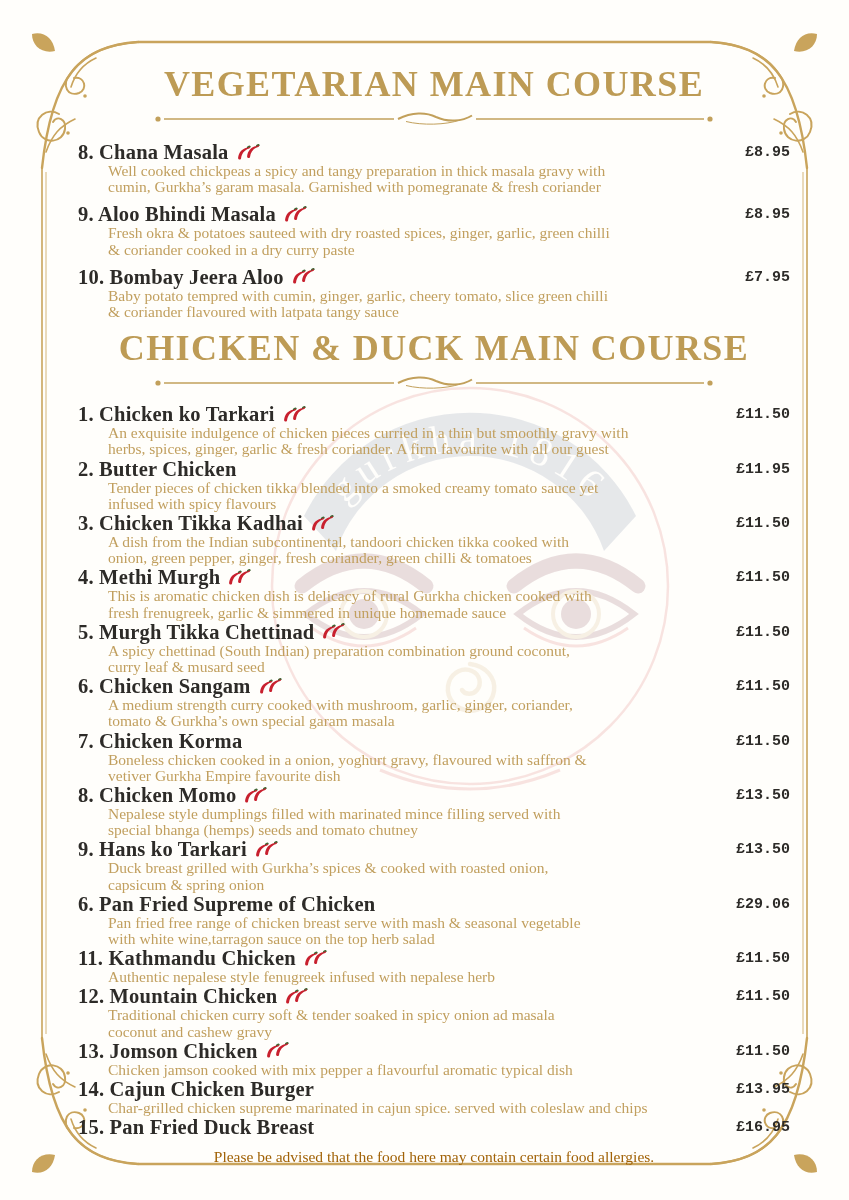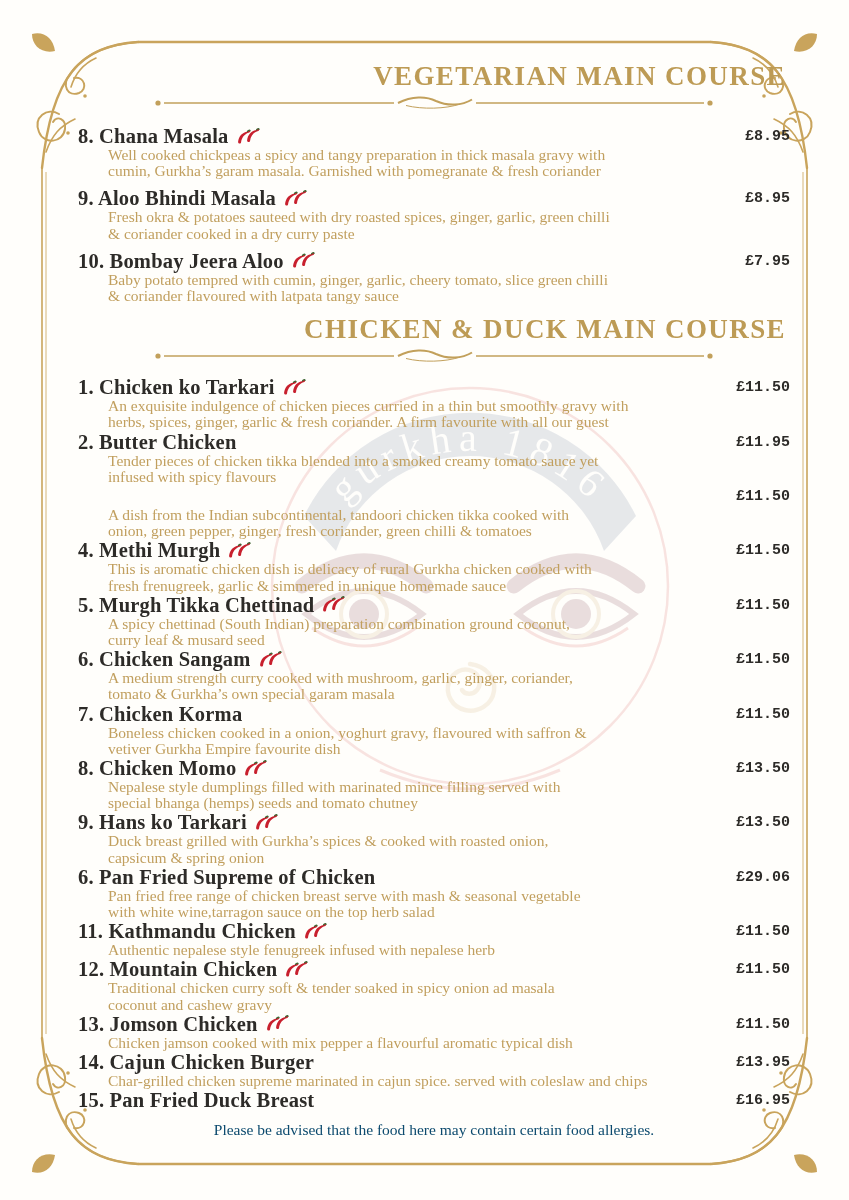--- a/index.html
+++ b/index.html
@@ -9,22 +9,22 @@
     font-family:"Liberation Serif","DejaVu Serif",serif;
   }
   .border-layer { position:absolute; left:0; top:0; width:849px; height:1200px; pointer-events:none; }
   .watermark { position:absolute; left:252px; top:346px; width:436px; height:464px; opacity:.14; pointer-events:none; }
 
   .content { position:relative; padding:56px 59px 0 78px; }
 
   .section-header { text-align:center; }
   .section-header.chicken { margin-top:8px; }
   .section-title {
-    margin:4px; font-size:27px; line-height:32px; font-weight:700;
-    letter-spacing:1.4px; color:#bd9b55;text-align:right;
+    margin:12px; font-size:36px; line-height:32px; font-weight:700;
+    letter-spacing:1.4px; color:#bd9b55;
   }
   .divider { display:block; margin:4px auto 14px; }
   .section-header.veg .divider { margin-bottom:16px; }
 
   .menu-item { margin-bottom:1px; }
   .sec-items.veg .menu-item { margin-bottom:9px; }
 
   .item-line { display:flex; align-items:flex-end; }
   .item-title {
     display:flex; align-items:center;
@@ -38,21 +38,21 @@
   .item-desc {
     margin-left:30px; font-size:15.5px; line-height:16.2px;
     color:#c19f5e; white-space:pre-line; max-width:630px;
   }
 
   .chilli { margin-left:7px; flex:0 0 auto; }
   .chilli + .chilli { margin-left:-7px; transform:translateY(-1.5px); }
 
   .footer-note {
     text-align:center; font-size:15.5px; line-height:18px;
-    color:#0c4a6e; margin-top:10px;
+    color:#a16207; margin-top:10px;
   }
 </style>
 </head>
 <body>
 
 <div class="page">
 
   <svg class="border-layer" viewBox="0 0 849 1200" xmlns="http://www.w3.org/2000/svg">
     <defs>
       <g id="flourish" stroke="#c9a45c" fill="none" stroke-linecap="round">
@@ -204,20 +204,25 @@
         <div class="menu-item">
           <div class="item-line">
             <span class="item-title">2. Butter Chicken</span>
             <span class="item-price">£11.95</span>
           </div>
           <div class="item-desc">Tender pieces of chicken tikka blended into a smoked creamy tomato sauce yet
 infused with spicy flavours</div>
         </div>
         <div class="menu-item">
           <div class="item-line">
+            <span class="item-title">3. Chicken Tikka Kadhai<svg class="chilli" viewBox="0 0 17 17" width="16" height="16">
+                <use href="#chilli-shape"></use>
+              </svg><svg class="chilli" viewBox="0 0 17 17" width="16" height="16">
+                <use href="#chilli-shape"></use>
+              </svg></span>
             <span class="item-price">£11.50</span>
           </div>
           <div class="item-desc">A dish from the Indian subcontinental, tandoori chicken tikka cooked with
 onion, green pepper, ginger, fresh coriander, green chilli &amp; tomatoes</div>
         </div>
         <div class="menu-item">
           <div class="item-line">
             <span class="item-title">4. Methi Murgh<svg class="chilli" viewBox="0 0 17 17" width="16" height="16">
                 <use href="#chilli-shape"></use>
               </svg><svg class="chilli" viewBox="0 0 17 17" width="16" height="16">

